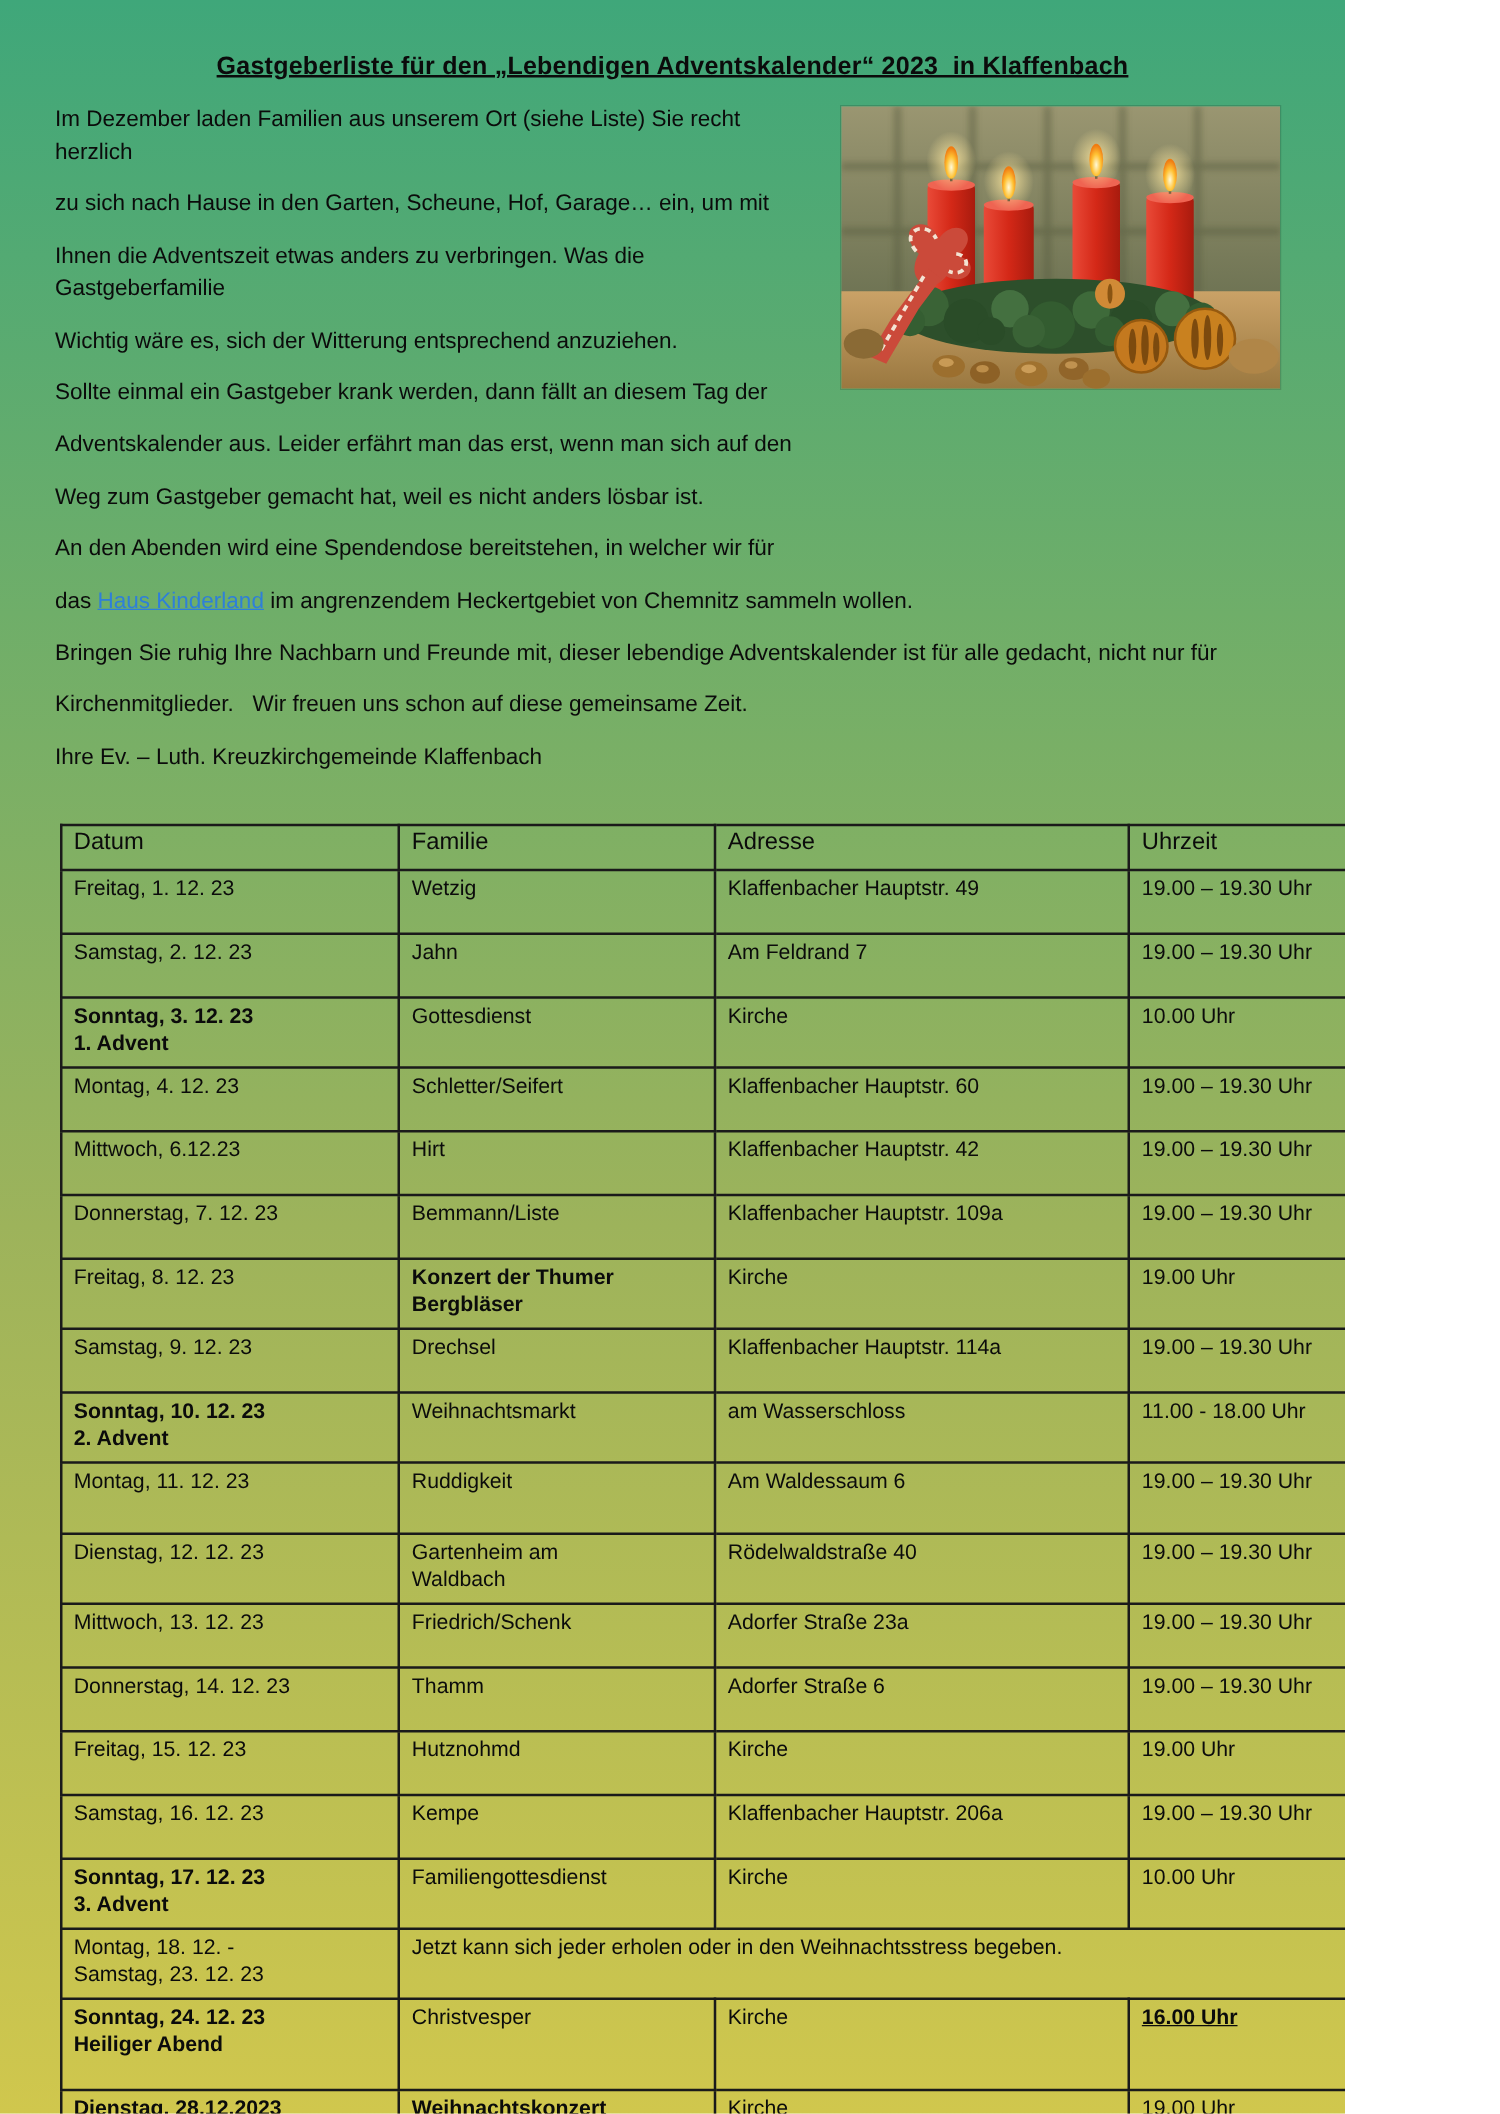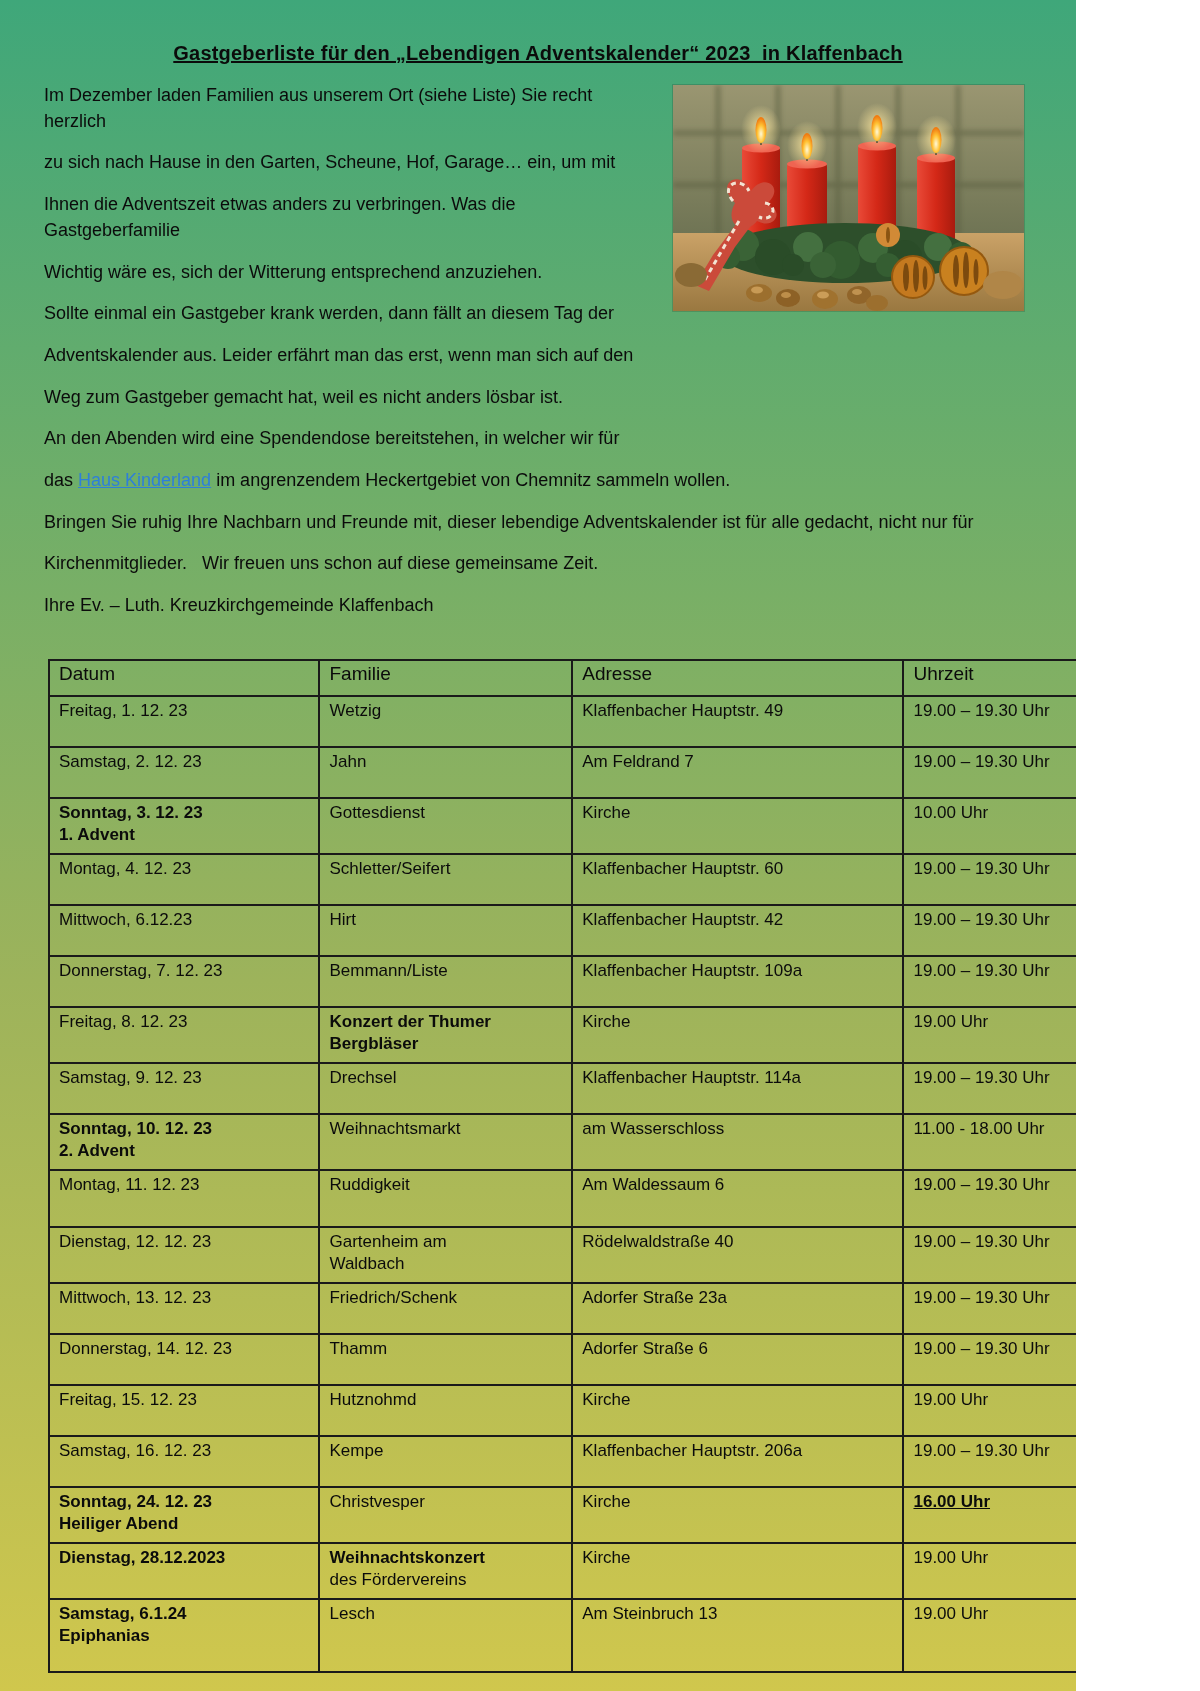--- a/index.html
+++ b/index.html
@@ -386,20 +386,38 @@
             <div>Samstag, 16. 12. 23</div>
           </td>
           <td>
             <div>Kempe</div>
           </td>
           <td>Klaffenbacher Hauptstr. 206a</td>
           <td><span>19.00 – 19.30 Uhr</span></td>
         </tr>
         <tr>
           <td>
+            <div class="bold">Sonntag, 17. 12. 23</div>
+            <div class="bold">3. Advent</div>
+          </td>
+          <td>
+            <div>Familiengottesdienst</div>
+          </td>
+          <td>Kirche</td>
+          <td><span>10.00 Uhr</span></td>
+        </tr>
+        <tr>
+          <td>
+            <div>Montag, 18. 12. -</div>
+            <div>Samstag, 23. 12. 23</div>
+          </td>
+          <td colspan="3" class="note-cell">Jetzt kann sich jeder erholen oder in den Weihnachtsstress begeben.</td>
+        </tr>
+        <tr>
+          <td>
             <div class="bold">Sonntag, 24. 12. 23</div>
             <div class="bold">Heiliger Abend</div>
           </td>
           <td>
             <div>Christvesper</div>
           </td>
           <td>Kirche</td>
           <td><span class="emph">16.00 Uhr</span></td>
         </tr>
         <tr>

